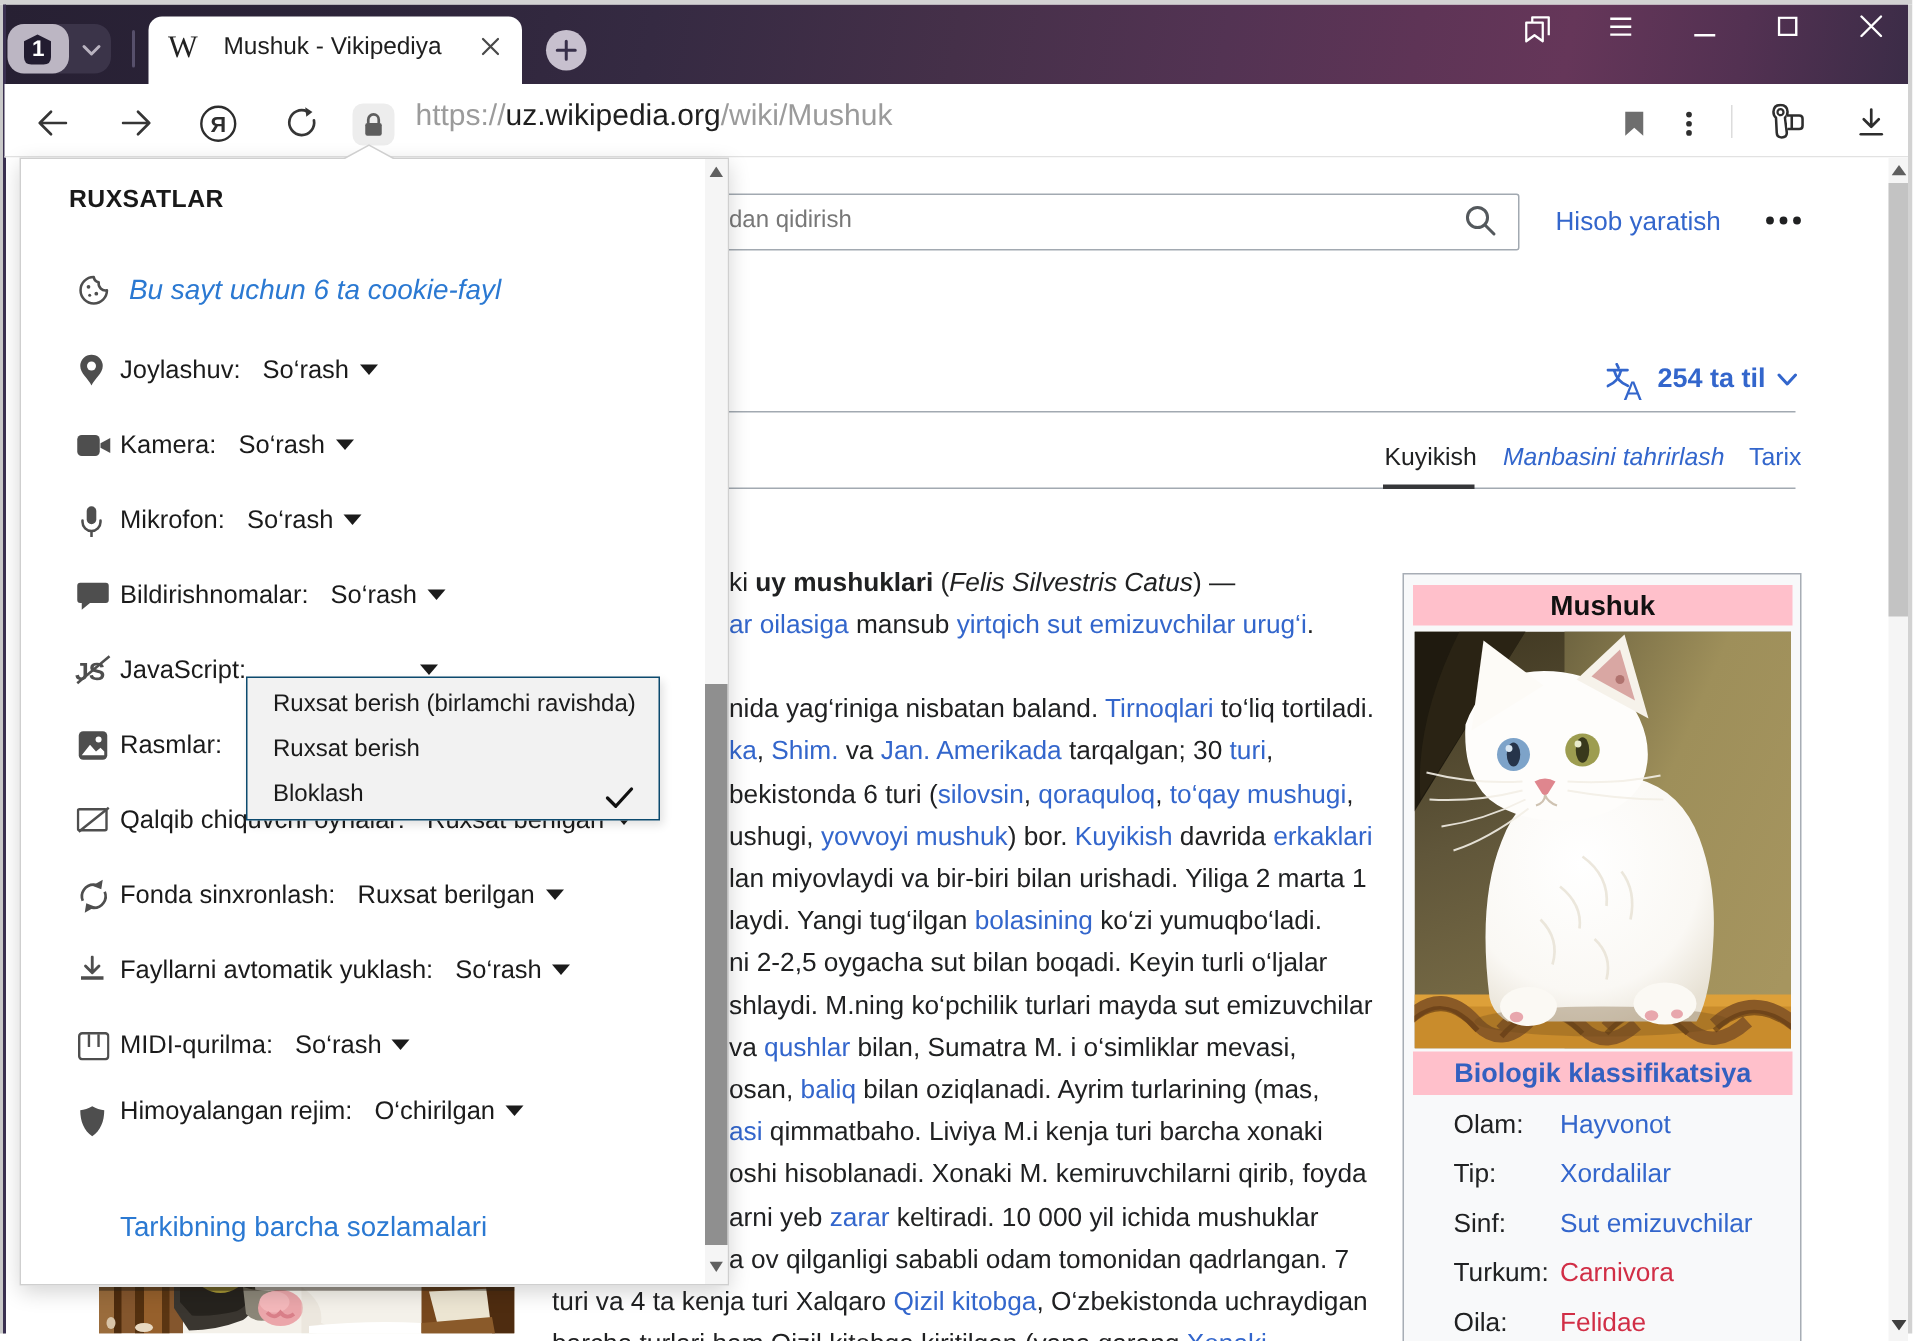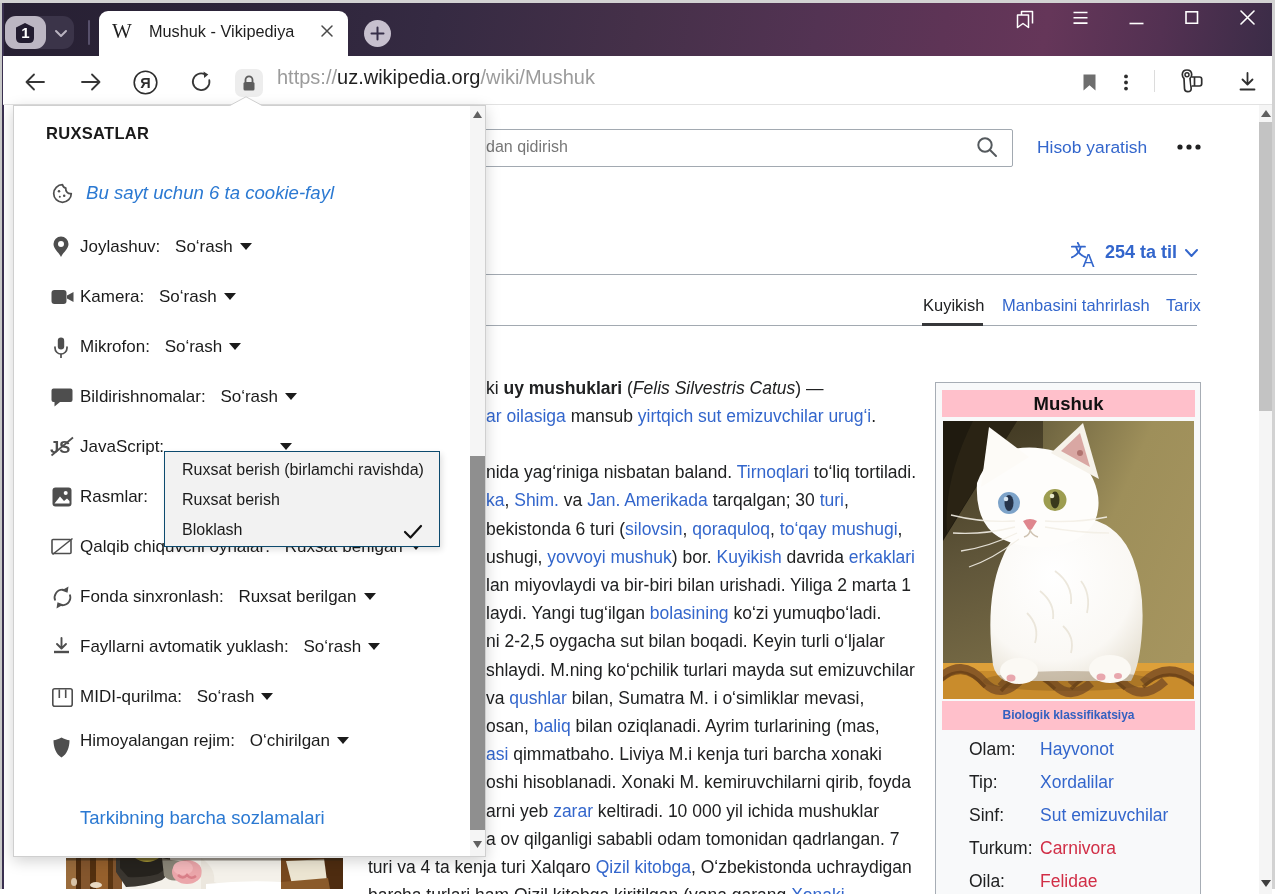--- a/index.html
+++ b/index.html
@@ -34,33 +34,33 @@
   #url b { color:#1f1f1f; font-weight:normal; }
   
   #page { left:4px; top:105px; width:1268px; height:789px; background:#fff; }
   .wlink { color:#36c; text-decoration:none; }
   #searchbox { left:416px; top:129px; width:597px; height:38px; border:1px solid #a2a9b1; border-radius:2px; background:#fff; }
   #searchph { left:486px; top:138px; font-size:16px; color:#777; }
   #hisob { left:1037px; top:137px; font-size:17.4px; color:#36c; }
   #lang { left:1105px; top:242px; font-size:18px; color:#36c; font-weight:bold; }
   #rule1 { left:446px; top:274px; width:751px; height:1px; background:#a2a9b1; }
   #t-mutolaa { left:923px; color:#202122; }
-  #t-manba { left:1002px; color:#36c; }
+  #t-manba { left:1002px; color:#36c;font-style:italic; }
   #t-tarix { left:1166px; color:#36c; }
   #rule2 { left:446px; top:220px; width:751px; height:1px; background:#a2a9b1; }
   #mutolaa-ul { left:922px; top:218px; width:61px; height:2.5px; background:#36373a; }
   
   .aline { position:absolute; left:486px; height:28px; line-height:28px; font-size:17.5px; color:#202122; white-space:nowrap; }
   .aline a { color:#36c; text-decoration:none; }
   
   #infobox { left:935px; top:382px; width:266px; height:520px; background:#f8f9fa; border:1px solid #a7adb5; }
   .pinkbar { position:absolute; left:6px; width:253px; background:#ffc0cb; text-align:center; font-weight:bold; }
   #ib-title { top:7px; height:27px; line-height:27px; font-size:18.5px; color:#111; }
   #ib-photo { left:7px; top:38px; width:251px; height:278px; }
-  #ib-bio { top:318px; height:29px; line-height:29px; font-size:12px; color:#3360c0; }
+  #ib-bio { top:318px; height:29px; line-height:29px; font-size:18px; color:#3360c0; }
   .ibrow { position:absolute; left:33px; font-size:17.5px; color:#202122; white-space:nowrap; }
   .ibrow span { position:absolute; left:71px; }
   .red { color:#d12e46; }
   
   #pgsb { left:1259px; top:105px; width:13px; height:789px; background:#f5f5f5; }
   #pgsb-thumb { left:1259px; top:122px; width:13px; height:289px; background:#c3c3c3; }
   
   #catphoto { left:66px; top:858px; width:277px; height:31px; }
   
   #panel { left:13px; top:105px; width:473px; height:752px; background:#fff; border:1px solid #cfcfcf; box-shadow:0 4px 14px rgba(0,0,0,0.18); z-index:20; }

